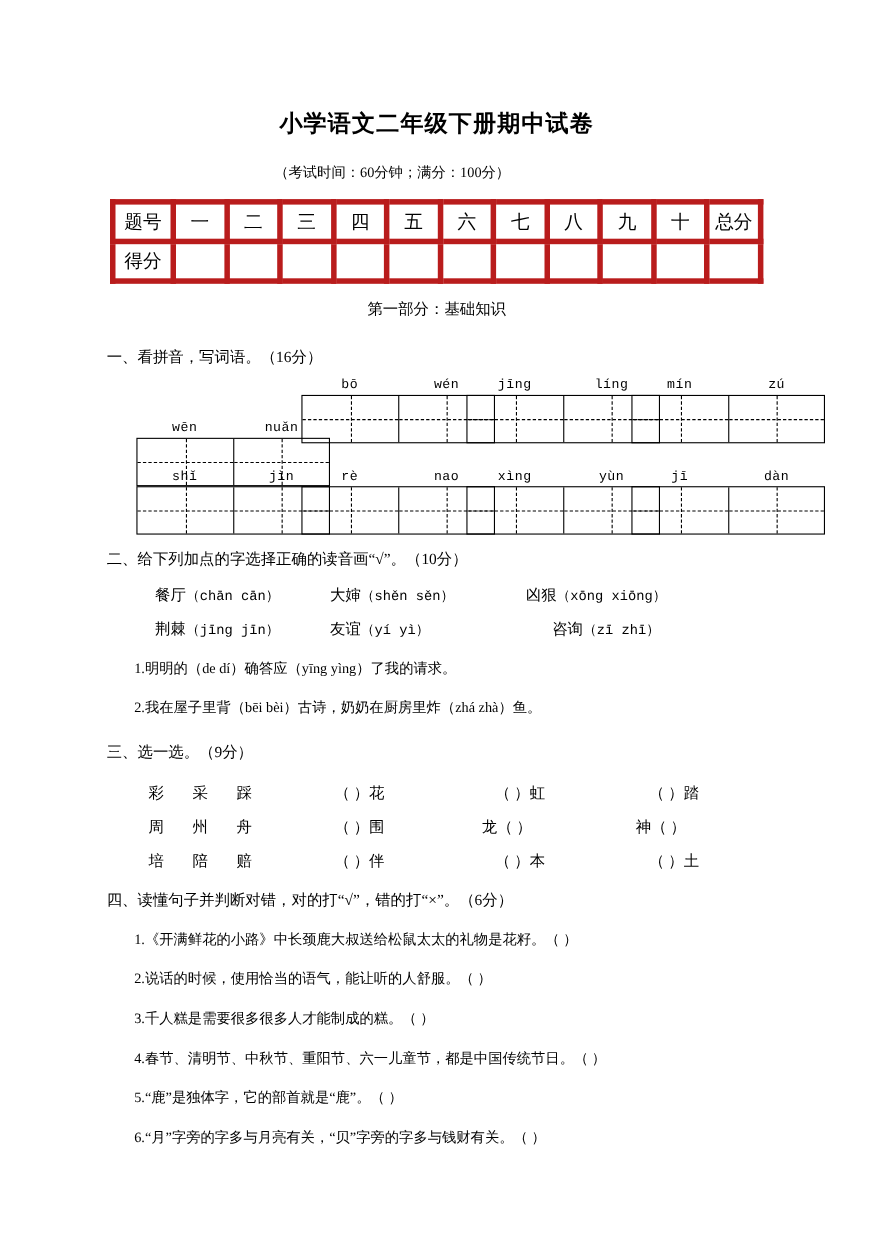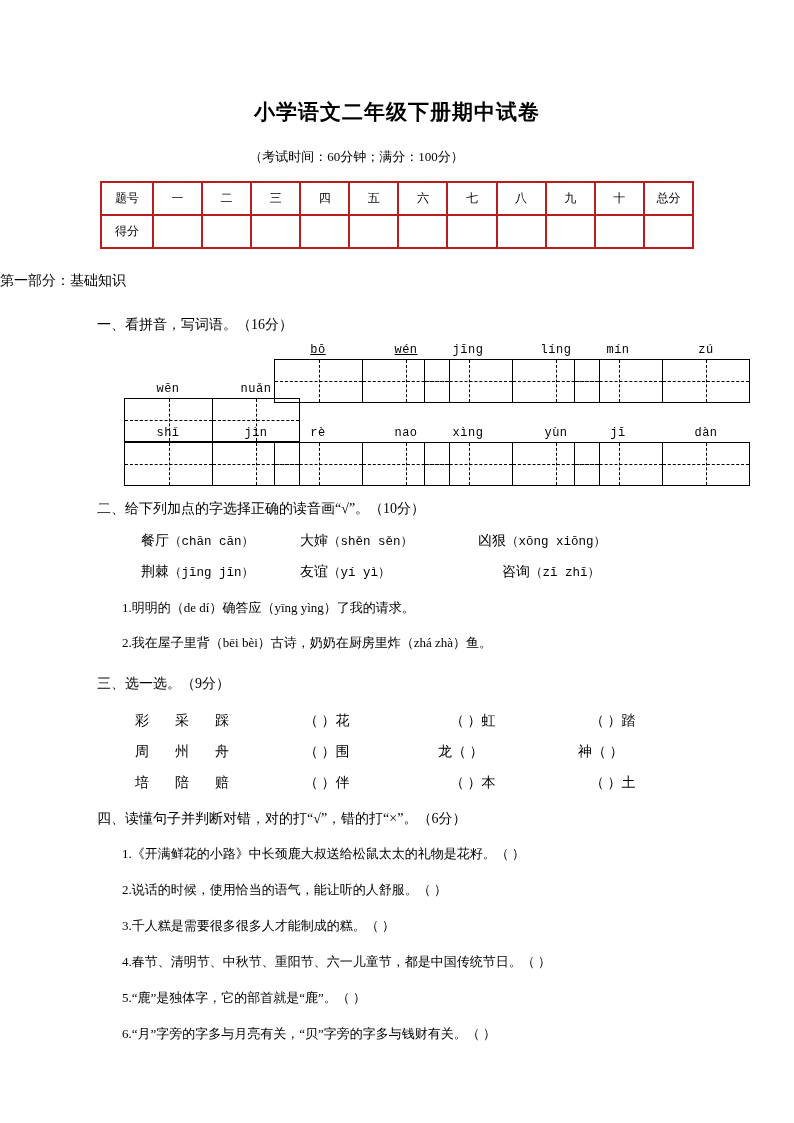--- a/index.html
+++ b/index.html
@@ -47,36 +47,37 @@
   
   .score-table {
     position: absolute;
     left: 100px;
     top: 181px;
     border-collapse: collapse;
     table-layout: fixed;
     width: 594px;
   }
   .score-table td {
-    border: 2px solid #b91c1c;
+    border: 5px solid #b91c1c;
     height: 31px;
     text-align: center;
     vertical-align: middle;
-    font-size: 12px;
+    font-size: 17px;
     padding: 0;
     font-family: "Liberation Serif", "DejaVu Serif", serif;
   }
   .score-table td.hdr-label { width: 50px; }
 
   
   .part-heading {
     position: absolute;
     left: 0;
     top: 272px;
     width: 794px;
+    text-align: center;
     font-size: 14px;
   }
 
   
   .sec-head {
     position: absolute;
     left: 97px;
     font-size: 14px;
     white-space: nowrap;
   }
@@ -207,21 +208,21 @@
     <div class="pinyin-row">
       <div class="pinyin-cell">wēn</div>
       <div class="pinyin-cell">nuǎn</div>
     </div>
     <div class="tian-pair">
       <div class="tian-cell"></div>
       <div class="tian-cell"></div>
     </div>
   </div>
 
-  <div class="pinyin-group" style="left:274px; top:341px;text-decoration:underline;">
+  <div class="pinyin-group" style="left:274px; top:341px;">
     <div class="pinyin-row">
       <div class="pinyin-cell">bō</div>
       <div class="pinyin-cell">wén</div>
     </div>
     <div class="tian-pair">
       <div class="tian-cell"></div>
       <div class="tian-cell"></div>
     </div>
   </div>
 

